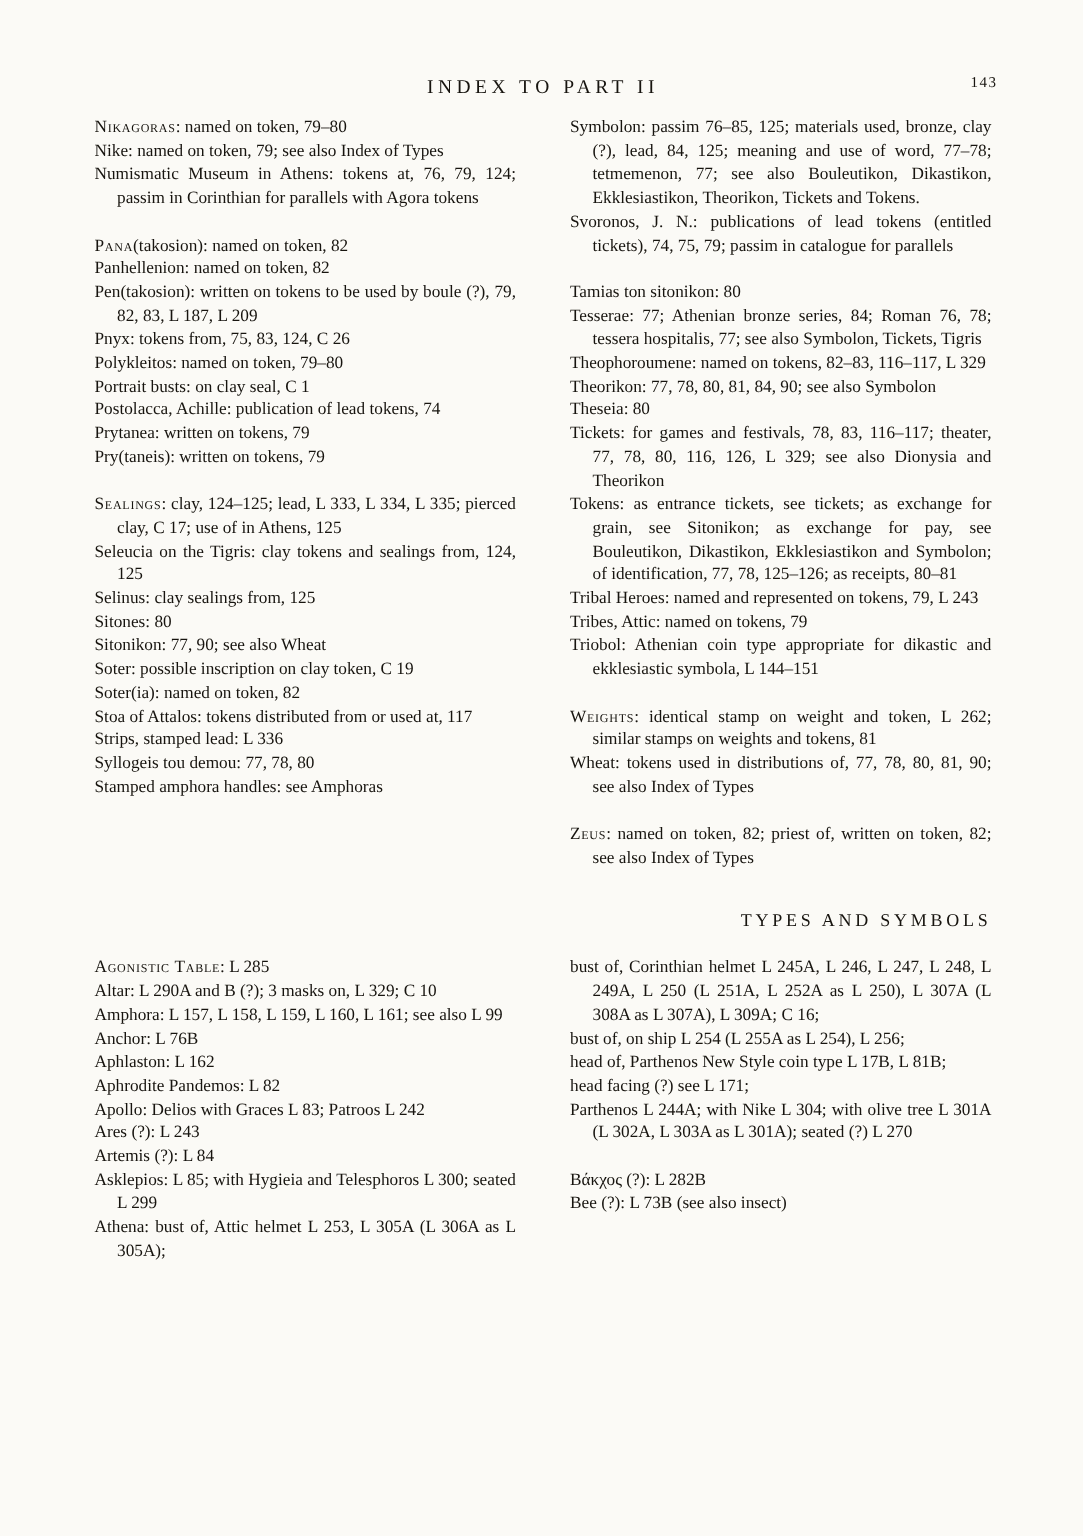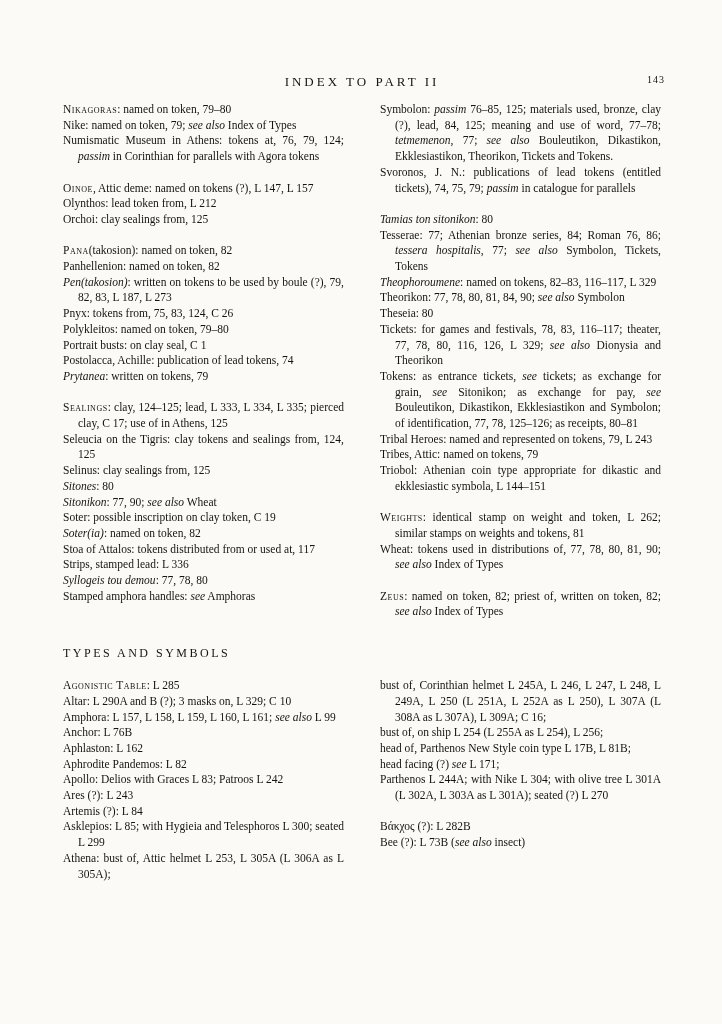--- a/index.html
+++ b/index.html
@@ -1,70 +1,66 @@
 <!DOCTYPE html>
 <html><head>
 <meta charset="utf-8">
 <style>
   html,body { margin:0; padding:0; background:#e9e7e2; }
   .page {
     width:722px; height:1024px; margin:0 auto; background:#fbfaf6;
-    box-sizing:border-box; padding:74px 61px 0 63px; position:relative;
+    box-sizing:border-box; padding:50px 61px 0 63px; position:relative;
     font-family:"Liberation Serif","DejaVu Serif",serif; color:#17140f;
     overflow:hidden;
   }
   .header { position:relative; height:17px; margin-bottom:11px; }
   .running-title {
     text-align:center; font-size:13px; letter-spacing:3px; font-weight:normal;
   }
   .page-num { position:absolute; right:-4px; top:0; font-size:10px; letter-spacing:1px; }
   .cols { display:flex; gap:36px; }
   .col { flex:1 1 0; min-width:0; }
   .group + .group { margin-top:15.7px; }
   .entry {
     margin:0; font-size:11.5px; line-height:15.7px; text-align:justify;
     padding-left:15px; text-indent:-15px;
   }
   .sc { font-variant:small-caps; letter-spacing:0.5px; }
-  .i { font-style:italic; }
+  .i { }
   .section-title {
-    margin:26px 0 17px; text-align:left; font-size:12px;
+    margin:26px 0 17px; text-align:right; font-size:12px;
     letter-spacing:2.5px; font-weight:normal;
   }
 </style>
 </head>
 <body>
 
 <div class="page">
   <div class="header">
     <div class="running-title">INDEX TO PART II</div>
     <div class="page-num">143</div>
   </div>
 
   <div class="cols">
     <div class="col" id="col-index-left">
         <div class="group">
           <p class="entry"><span class="sc">Nikagoras</span><span>: named on token, 79–80</span></p>
           <p class="entry"><span>Nike: named on token, 79; </span><span class="i">see also</span><span> Index of Types</span></p>
           <p class="entry"><span>Numismatic Museum in Athens: tokens at, 76, 79, 124; </span><span class="i">passim</span><span> in Corinthian for parallels with Agora tokens</span></p>
         </div>
         <div class="group">
-          <p class="entry"><span class="sc">Oinoe</span><span>, Attic deme: named on tokens (?), L 147, L 157</span></p>
-          <p class="entry"><span>Olynthos: lead token from, L 212</span></p>
-          <p class="entry"><span>Orchoi: clay sealings from, 125</span></p>
-        </div>
-        <div class="group">
           <p class="entry"><span class="sc">Pana</span><span>(takosion): named on token, 82</span></p>
           <p class="entry"><span>Panhellenion: named on token, 82</span></p>
-          <p class="entry"><span class="i">Pen(takosion)</span><span>: written on tokens to be used by boule (?), 79, 82, 83, L 187, L 273</span></p>
+          <p class="entry"><span class="i">Pen(takosion)</span><span>: written on tokens to be used by boule (?), 79, 82, 83, L 187, L 209</span></p>
           <p class="entry"><span>Pnyx: tokens from, 75, 83, 124, C 26</span></p>
           <p class="entry"><span>Polykleitos: named on token, 79–80</span></p>
           <p class="entry"><span>Portrait busts: on clay seal, C 1</span></p>
           <p class="entry"><span>Postolacca, Achille: publication of lead tokens, 74</span></p>
           <p class="entry"><span class="i">Prytanea</span><span>: written on tokens, 79</span></p>
+          <p class="entry"><span class="i">Pry(taneis)</span><span>: written on tokens, 79</span></p>
         </div>
         <div class="group">
           <p class="entry"><span class="sc">Sealings</span><span>: clay, 124–125; lead, L 333, L 334, L 335; pierced clay, C 17; use of in Athens, 125</span></p>
           <p class="entry"><span>Seleucia on the Tigris: clay tokens and sealings from, 124, 125</span></p>
           <p class="entry"><span>Selinus: clay sealings from, 125</span></p>
           <p class="entry"><span class="i">Sitones</span><span>: 80</span></p>
           <p class="entry"><span class="i">Sitonikon</span><span>: 77, 90; </span><span class="i">see also</span><span> Wheat</span></p>
           <p class="entry"><span>Soter: possible inscription on clay token, C 19</span></p>
           <p class="entry"><span class="i">Soter(ia)</span><span>: named on token, 82</span></p>
           <p class="entry"><span>Stoa of Attalos: tokens distributed from or used at, 117</span></p>
@@ -73,21 +69,21 @@
           <p class="entry"><span>Stamped amphora handles: </span><span class="i">see</span><span> Amphoras</span></p>
         </div>
       </div>
     <div class="col" id="col-index-right">
         <div class="group">
           <p class="entry"><span>Symbolon: </span><span class="i">passim</span><span> 76–85, 125; materials used, bronze, clay (?), lead, 84, 125; meaning and use of word, 77–78; </span><span class="i">tetmemenon</span><span>, 77; </span><span class="i">see also</span><span> Bouleutikon, Dikastikon, Ekklesiastikon, Theorikon, Tickets and Tokens.</span></p>
           <p class="entry"><span>Svoronos, J. N.: publications of lead tokens (entitled tickets), 74, 75, 79; </span><span class="i">passim</span><span> in catalogue for parallels</span></p>
         </div>
         <div class="group">
           <p class="entry"><span class="i">Tamias ton sitonikon</span><span>: 80</span></p>
-          <p class="entry"><span>Tesserae: 77; Athenian bronze series, 84; Roman 76, 86; </span><span class="i">tessera hospitalis</span><span>, 77; </span><span class="i">see also</span><span> Symbolon, Tickets, Tokens</span></p>
+          <p class="entry"><span>Tesserae: 77; Athenian bronze series, 84; Roman 76, 78; </span><span class="i">tessera hospitalis</span><span>, 77; </span><span class="i">see also</span><span> Symbolon, Tickets, Tigris</span></p>
           <p class="entry"><span class="i">Theophoroumene</span><span>: named on tokens, 82–83, 116–117, L 329</span></p>
           <p class="entry"><span>Theorikon: 77, 78, 80, 81, 84, 90; </span><span class="i">see also</span><span> Symbolon</span></p>
           <p class="entry"><span>Theseia: 80</span></p>
           <p class="entry"><span>Tickets: for games and festivals, 78, 83, 116–117; theater, 77, 78, 80, 116, 126, L 329; </span><span class="i">see also</span><span> Dionysia and Theorikon</span></p>
           <p class="entry"><span>Tokens: as entrance tickets, </span><span class="i">see</span><span> tickets; as exchange for grain, </span><span class="i">see</span><span> Sitonikon; as exchange for pay, </span><span class="i">see</span><span> Bouleutikon, Dikastikon, Ekklesiastikon and Symbolon; of identification, 77, 78, 125–126; as receipts, 80–81</span></p>
           <p class="entry"><span>Tribal Heroes: named and represented on tokens, 79, L 243</span></p>
           <p class="entry"><span>Tribes, Attic: named on tokens, 79</span></p>
           <p class="entry"><span>Triobol: Athenian coin type appropriate for dikastic and ekklesiastic symbola, L 144–151</span></p>
         </div>
         <div class="group">

